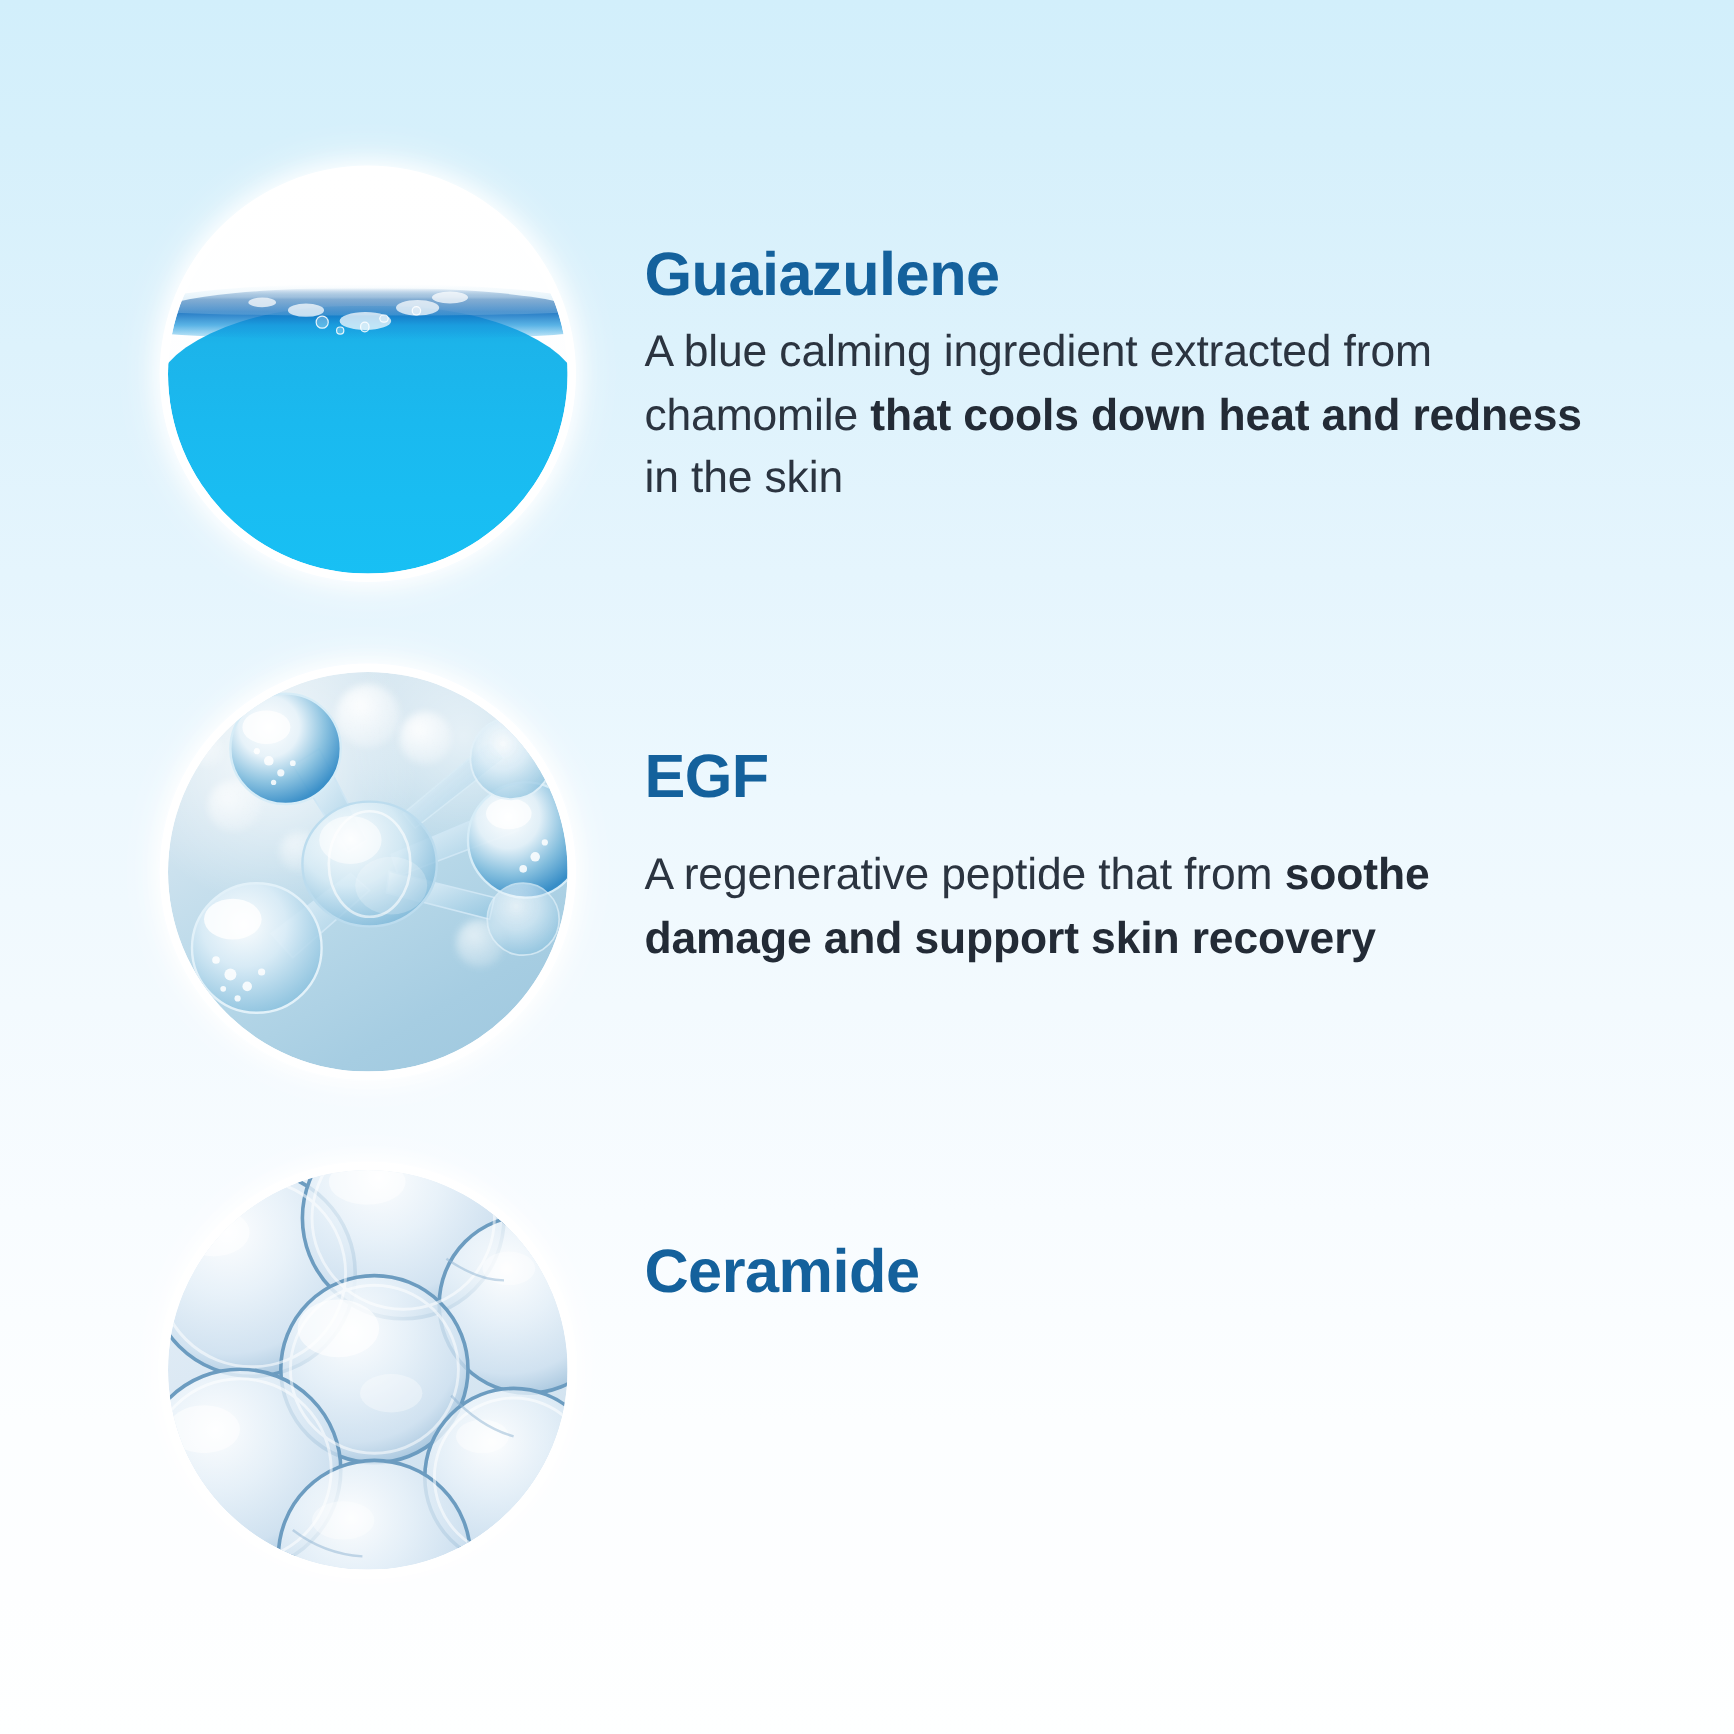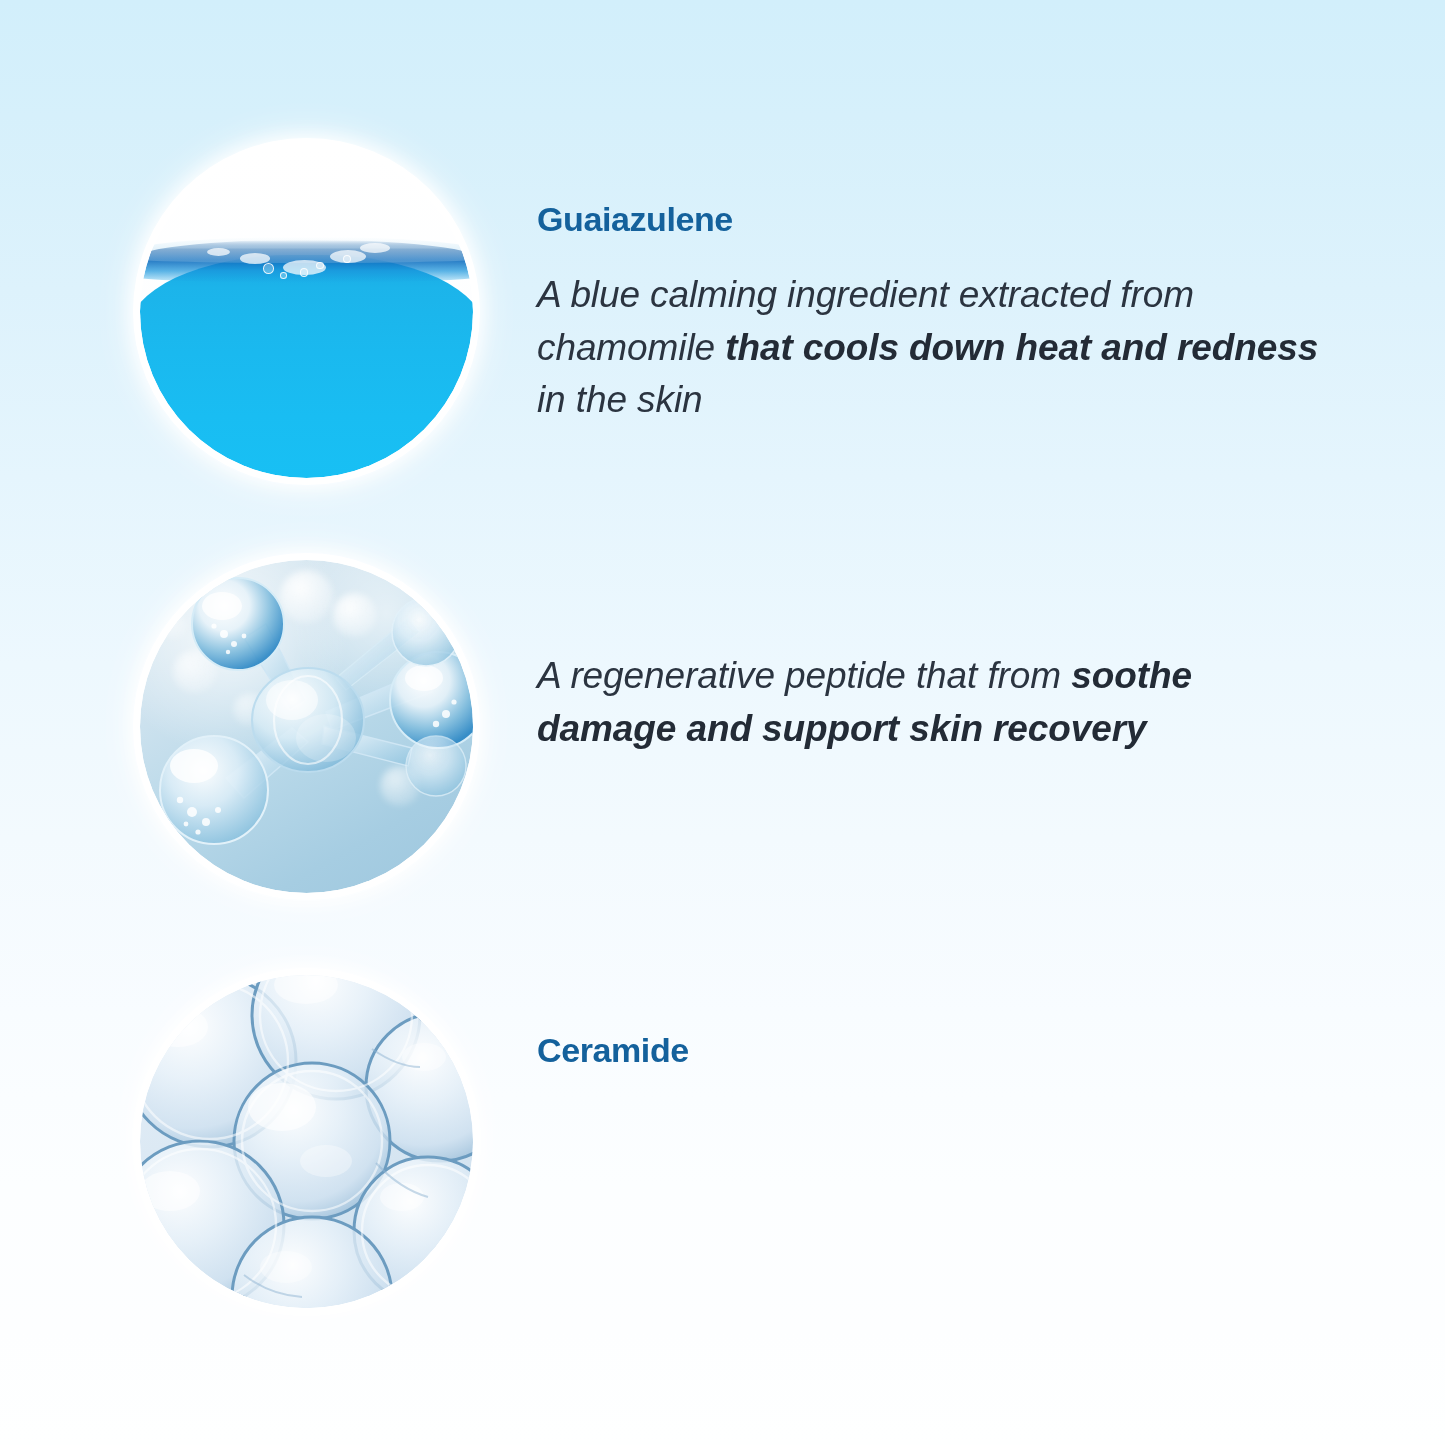--- a/index.html
+++ b/index.html
@@ -173,33 +173,32 @@
   }
   .copy-1 { top: 57px; }
   .copy-2 { top: 60px; }
   .copy-3 { top: 58px; }
 
   .heading {
     margin: 0;
     color: #14619c;
     font-family: "Liberation Sans", sans-serif;
     font-weight: bold;
-    font-size: 34px;
+    font-size: 51px;
     line-height: 1.04;
     letter-spacing: -0.4px;
   }
   .body-text {
-    margin: 32px 0 0 0;
+    margin: 12px 0 0 0;
     color: #2b3440;
     font-family: "Liberation Sans", sans-serif;
     font-size: 37px;
     line-height: 1.42;
     letter-spacing: -0.1px;
     max-width: 790px;
-    font-style: italic;
   }
   .body-text b { font-weight: bold; color: #232b36; }
   .copy-2 .body-text { margin-top: 30px; }
   .copy-3 .body-text { margin-top: 28px; }
 </style>
 </head>
 <body>
 
 <div id="poster">
 
@@ -303,20 +302,21 @@
               <circle cx="46" cy="264" r="2.4"></circle>
             <circle cx="306" cy="154" r="4"></circle>
               <circle cx="296" cy="164" r="3.2"></circle>
             <circle cx="314" cy="142" r="2.6"></circle>
           </g>
         </svg>
       </div>
     </div>
 
     <div class="copy copy-2">
+      <h2 class="heading">EGF</h2>
       <p class="body-text"><span>A regenerative peptide that from </span><b>soothe damage and support skin recovery</b></p>
     </div>
   </div>
 
   <div class="row row-3">
 
     <div class="media">
       <div class="media-inner">
         <div class="cell-bg"></div>
 

